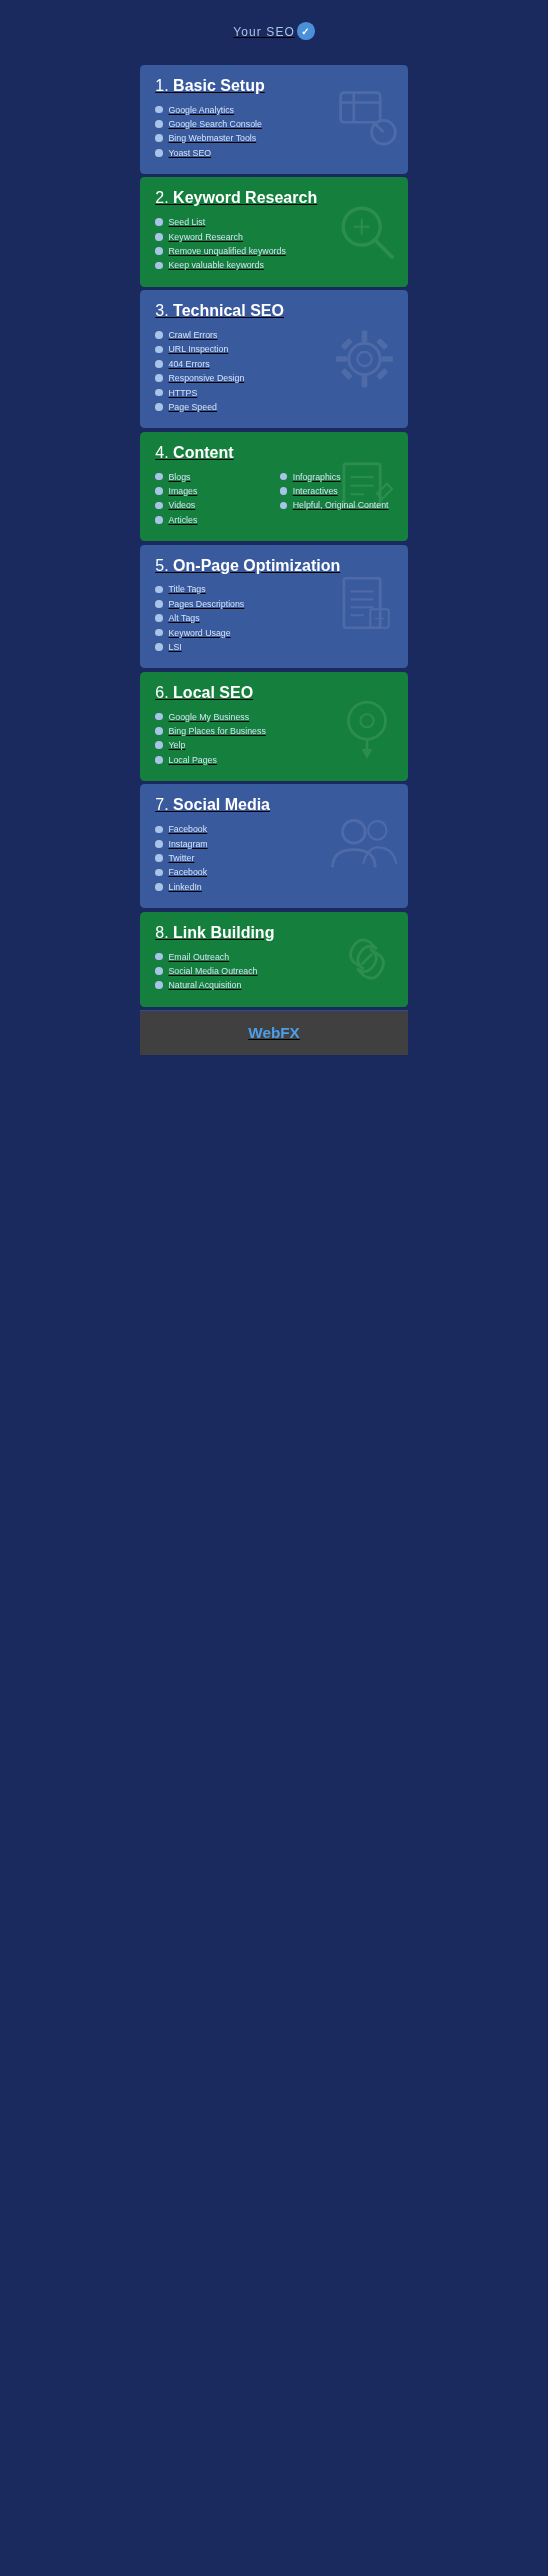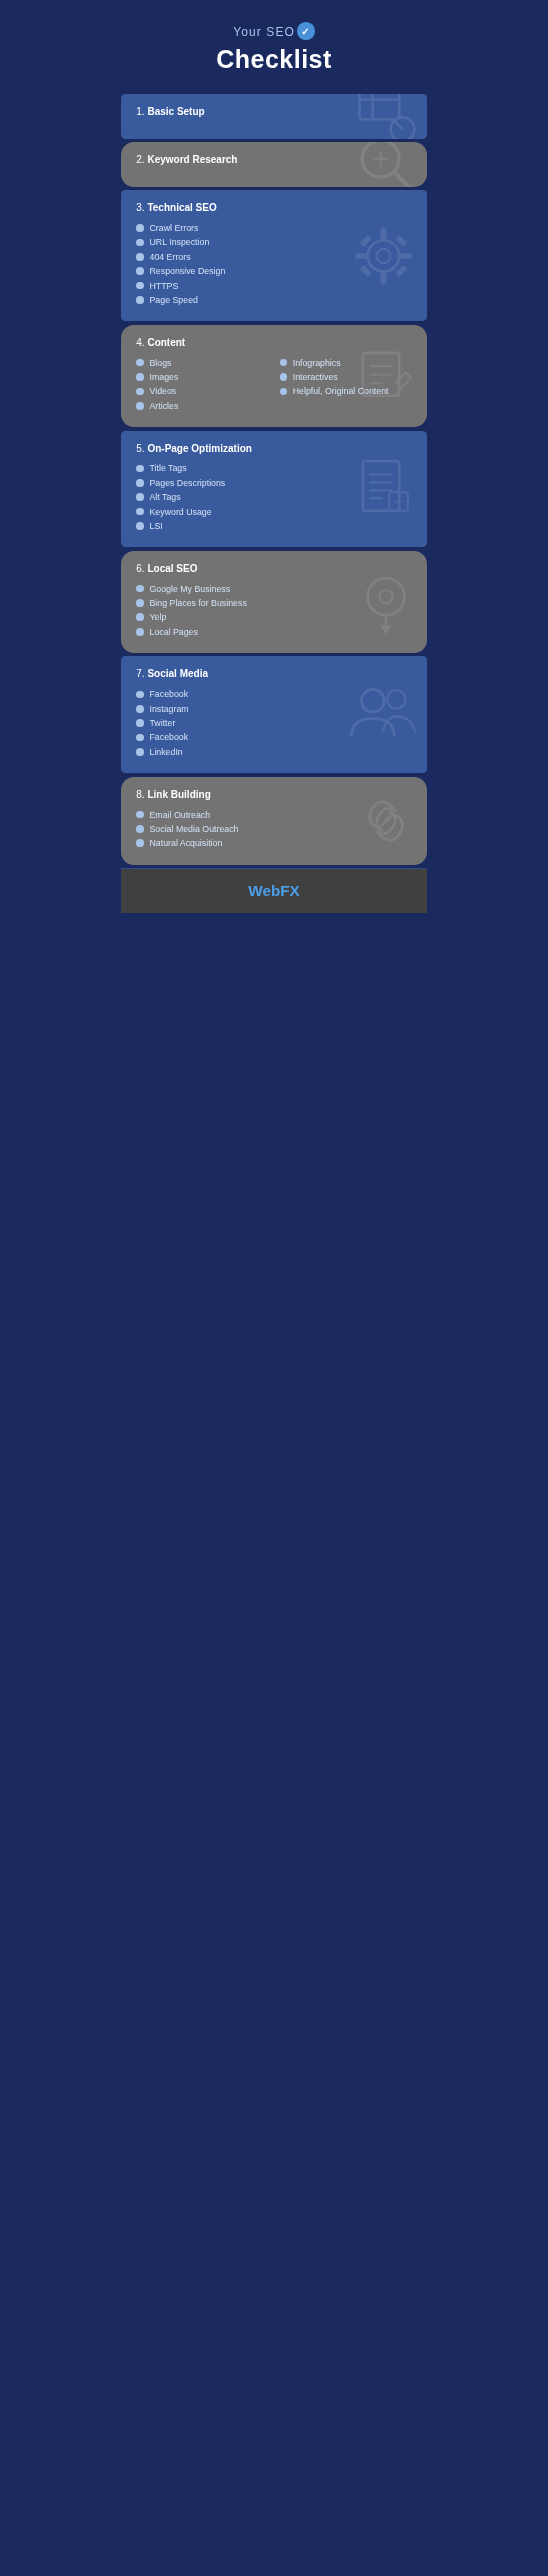--- a/index.html
+++ b/index.html
@@ -8,23 +8,24 @@
       font-family: 'Arial', sans-serif;
       background: #1a2a5e;
       width: 548px;
       min-height: 2576px;
       display: flex;
       justify-content: center;
       align-items: flex-start;
     }
 
     .container {
-      width: 306px;
+      width: 268px;
       background: #1a2a5e;
       margin: 0 auto;
+      text-decoration: underline;
     }
 
     
     .header {
       background: #1a2a5e;
       text-align: center;
       padding: 22px 16.4px 16.4px;
     }
 
     .header-subtitle {
@@ -72,27 +73,26 @@
       padding: 12px 15.3px 14.3px;
       position: relative;
       overflow: hidden;
     }
 
     .section-odd {
       background: #3a5a9e;
     }
 
     .section-even {
-      background: #737373;
-      border-radius: 13px;
+      background: #15803d;
     }
 
     .section-title {
       color: #ffffff;
-      font-size: 10px;
+      font-size: 16px;
       font-weight: 900;
       margin-bottom: 7.7px;
     }
 
     .section-title span.num {
       font-weight: 400;
     }
 
     .item-list {
       list-style: none;
@@ -156,46 +156,81 @@
   </style>
 </head>
 <body>
 
 <div class="container">
 
   <div class="header">
     <div class="header-subtitle">
       Your SEO<span class="checkmark-icon"></span>
     </div>
-    <div class="header-title">Checklist</div>
   </div>
 
   <div class="section section-odd">
     <svg class="bg-wrench" width="66" height="66" viewBox="0 0 100 100">
       <rect x="10" y="10" width="60" height="45" rx="5" fill="none" stroke="white" stroke-width="4"></rect>
       <line x1="10" y1="25" x2="70" y2="25" stroke="white" stroke-width="4"></line>
       <line x1="30" y1="10" x2="30" y2="55" stroke="white" stroke-width="4"></line>
       <circle cx="75" cy="70" r="18" fill="none" stroke="white" stroke-width="4"></circle>
       <line x1="60" y1="55" x2="75" y2="70" stroke="white" stroke-width="4"></line>
     </svg>
     <div class="section-title">
       <span class="num">1. </span><strong>Basic Setup</strong>
     </div>
+    <ul class="item-list">
+      <li>
+          <span class="bullet"></span>
+          <span>Google Analytics</span>
+        </li>
+      <li>
+          <span class="bullet"></span>
+          <span>Google Search Console</span>
+        </li>
+      <li>
+          <span class="bullet"></span>
+          <span>Bing Webmaster Tools</span>
+        </li>
+      <li>
+          <span class="bullet"></span>
+          <span>Yoast SEO</span>
+        </li>
+    </ul>
   </div>
 
   <div class="section section-even">
     <svg class="bg-magnifier" width="66" height="66" viewBox="0 0 100 100">
       <circle cx="42" cy="42" r="28" fill="none" stroke="white" stroke-width="5"></circle>
       <line x1="62" y1="62" x2="88" y2="88" stroke="white" stroke-width="6" stroke-linecap="round"></line>
       <line x1="30" y1="42" x2="54" y2="42" stroke="white" stroke-width="3"></line>
       <line x1="42" y1="30" x2="42" y2="54" stroke="white" stroke-width="3"></line>
     </svg>
     <div class="section-title">
       <span class="num">2. </span><strong>Keyword Research</strong>
     </div>
+    <ul class="item-list">
+      <li>
+          <span class="bullet"></span>
+          <span>Seed List</span>
+        </li>
+      <li>
+          <span class="bullet"></span>
+          <span>Keyword Research</span>
+        </li>
+      <li>
+          <span class="bullet"></span>
+          <span>Remove unqualified keywords</span>
+        </li>
+      <li>
+          <span class="bullet"></span>
+          <span>Keep valuable keywords</span>
+        </li>
+    </ul>
   </div>
 
   <div class="section section-odd">
     <svg class="bg-gear" width="71" height="71" viewBox="0 0 100 100">
       <circle cx="50" cy="50" r="22" fill="none" stroke="white" stroke-width="4"></circle>
       <circle cx="50" cy="50" r="10" fill="none" stroke="white" stroke-width="3"></circle>
       <rect x="46" y="10" width="8" height="16" rx="2" fill="white"></rect>
       <rect x="46" y="74" width="8" height="16" rx="2" fill="white"></rect>
       <rect x="10" y="46" width="16" height="8" rx="2" fill="white"></rect>
       <rect x="74" y="46" width="16" height="8" rx="2" fill="white"></rect>

